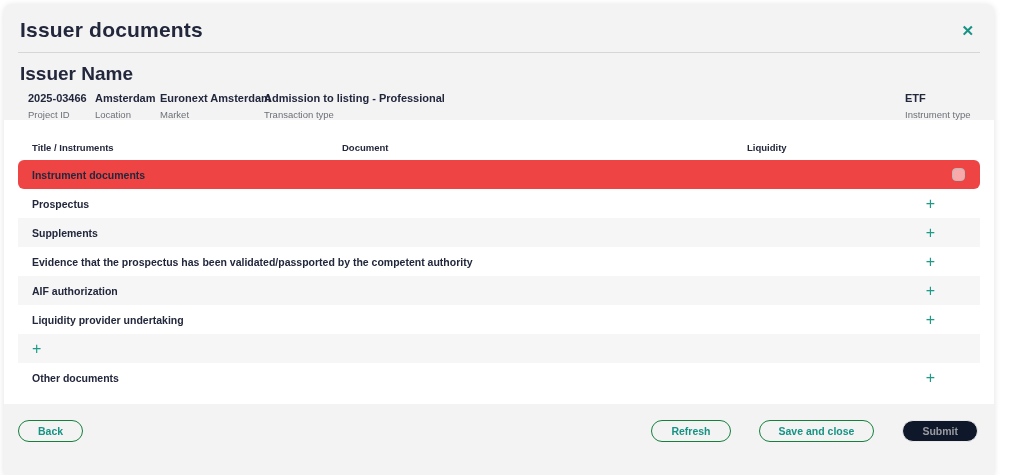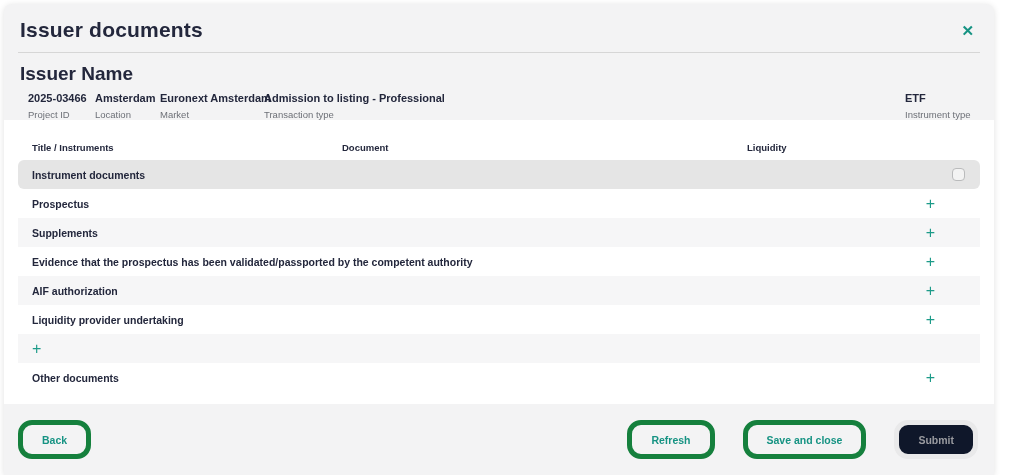--- a/index.html
+++ b/index.html
@@ -25,32 +25,32 @@
   .field .value { font-size:11px; font-weight:bold; color:#23273c; white-space:nowrap; }
   .field .label { font-size:9.5px; color:#6d7077; margin-top:5px; }
   
   .table-section { background:#ffffff; height:284px; padding:14px 14px 0 14px; }
   .col-headers { display:flex; align-items:center; height:26px; padding:0 14px;
     font-size:9.5px; font-weight:bold; color:#23273c; }
   .col-1 { width:310px; } .col-2 { width:405px; } .col-3 { flex:1; }
   .doc-row { display:flex; align-items:center; justify-content:space-between;
     height:29px; padding:0 14px; font-size:10.5px; font-weight:bold; color:#23273c;
     background:#ffffff; cursor:default; }
-  .doc-row.group { background:#e5e5e5; border-radius:6px; }
+  .doc-row.group { background:#ef4444; border-radius:6px; }
   .doc-row.alt { background:#f6f6f7; }
   .plus-icon { color:#1d9b89; font-size:16px; font-weight:normal; line-height:16px;
     margin-right:31px; cursor:pointer; }
   .checkbox { width:13px; height:13px; border:1px solid #babbbc; border-radius:4px;
     background:rgba(255,255,255,.55); margin-right:1px; cursor:pointer; }
   
   .dlg-footer { position:absolute; left:0; right:0; bottom:0; height:71px;
     background:#f3f3f4; display:flex; justify-content:space-between;
     align-items:flex-start; padding:16px 16px 0 14px; }
   .btn { display:inline-flex; align-items:center; justify-content:center;
-    height:39px; padding:0 19px; border-radius:14px; border:5px solid #15803d;
+    height:22px; padding:0 19px; border-radius:14px; border:1px solid #15803d;
     background:transparent; color:#169383; font-size:10.5px; font-weight:bold;
     font-family:"Liberation Sans", sans-serif; cursor:pointer; white-space:nowrap; }
   .btn-group { display:flex; gap:28px; }
   .btn.disabled { background:#0f172a; border-color:#e9e9ea; color:#9a9ba0; cursor:default; }
 </style>
 </head>
 <body>
 
 <div class="modal">
 

